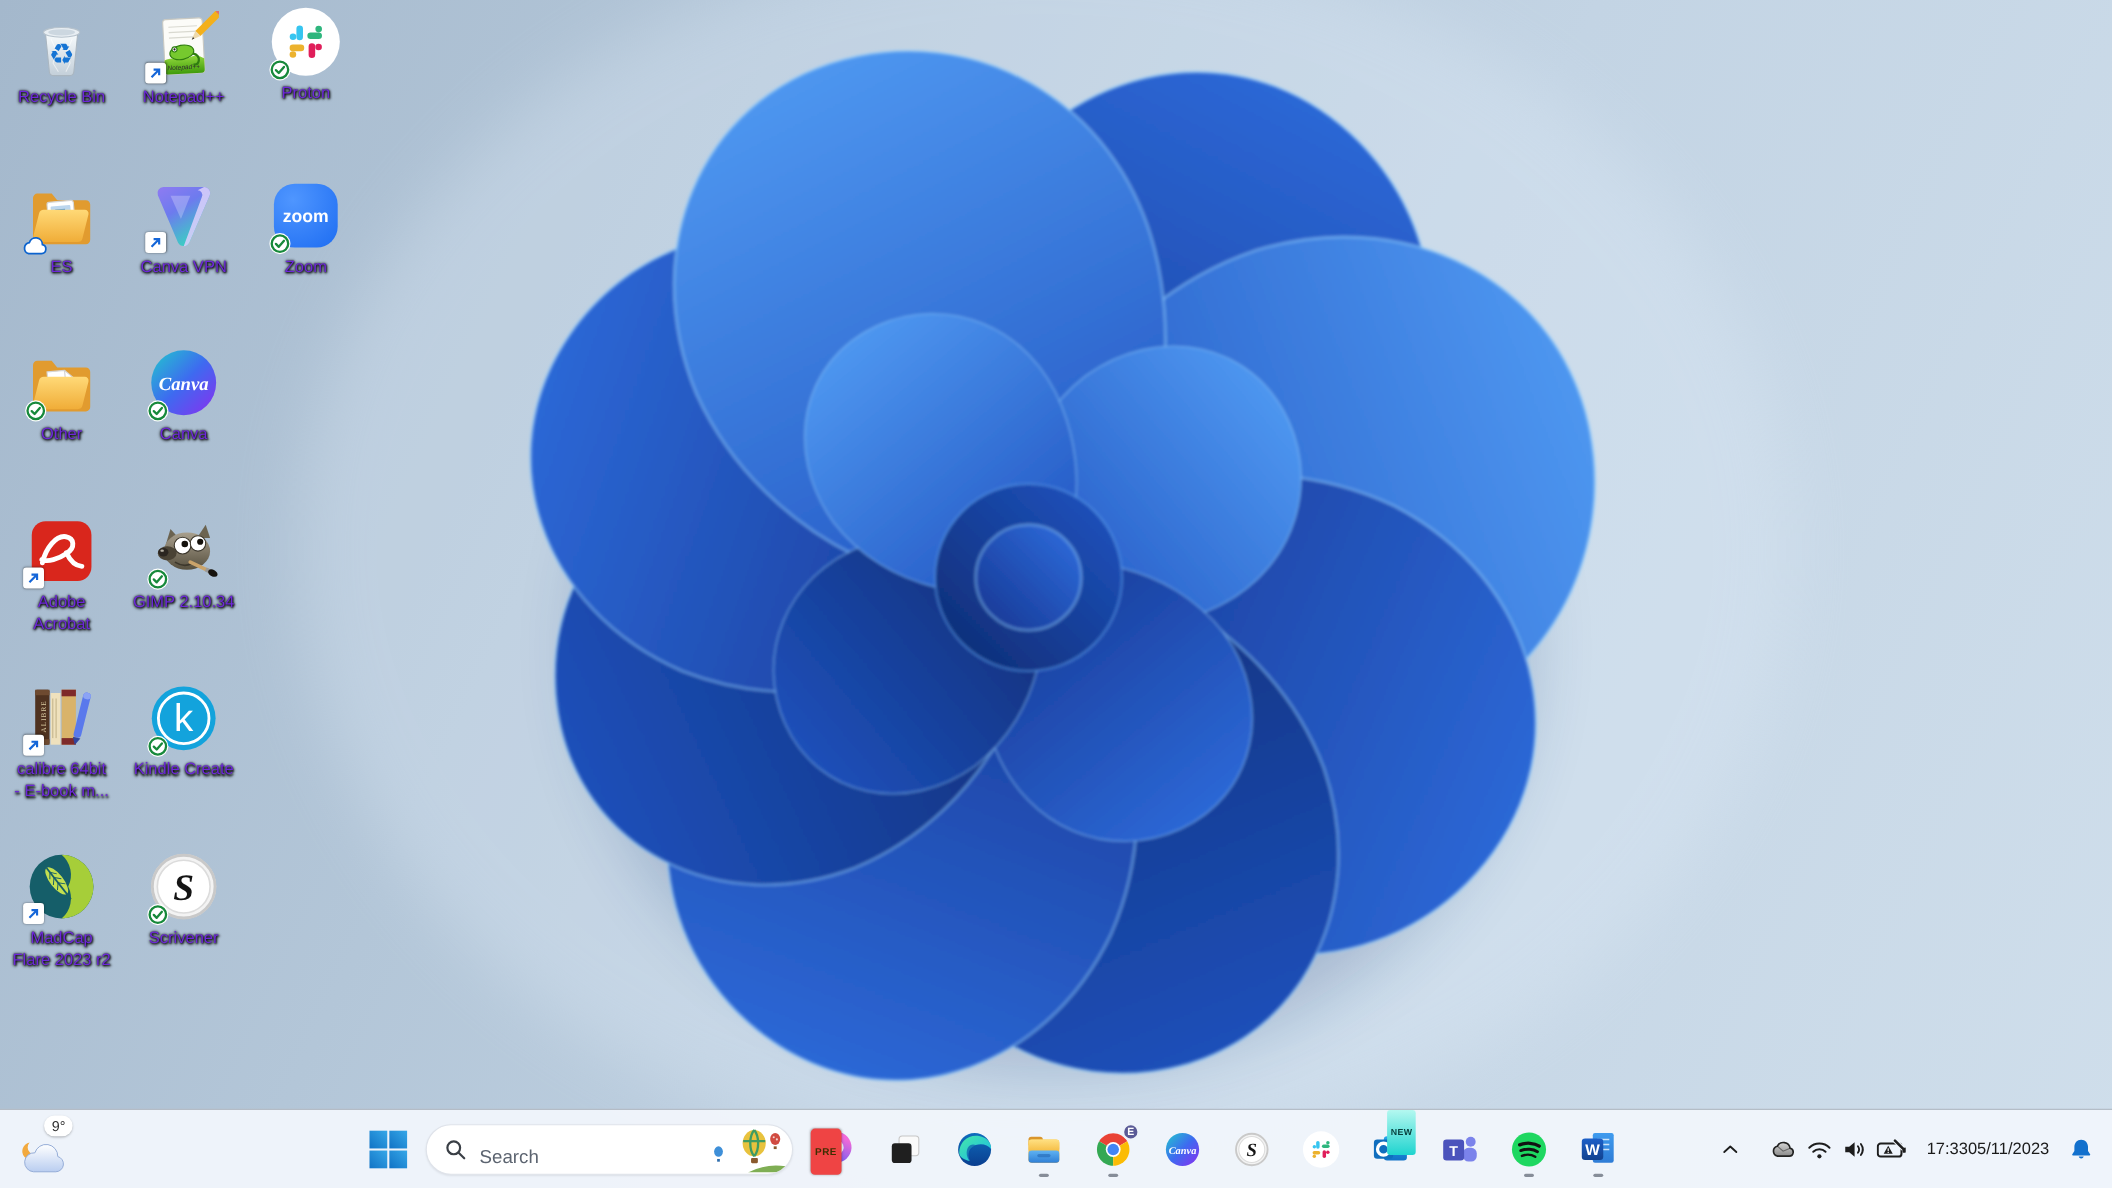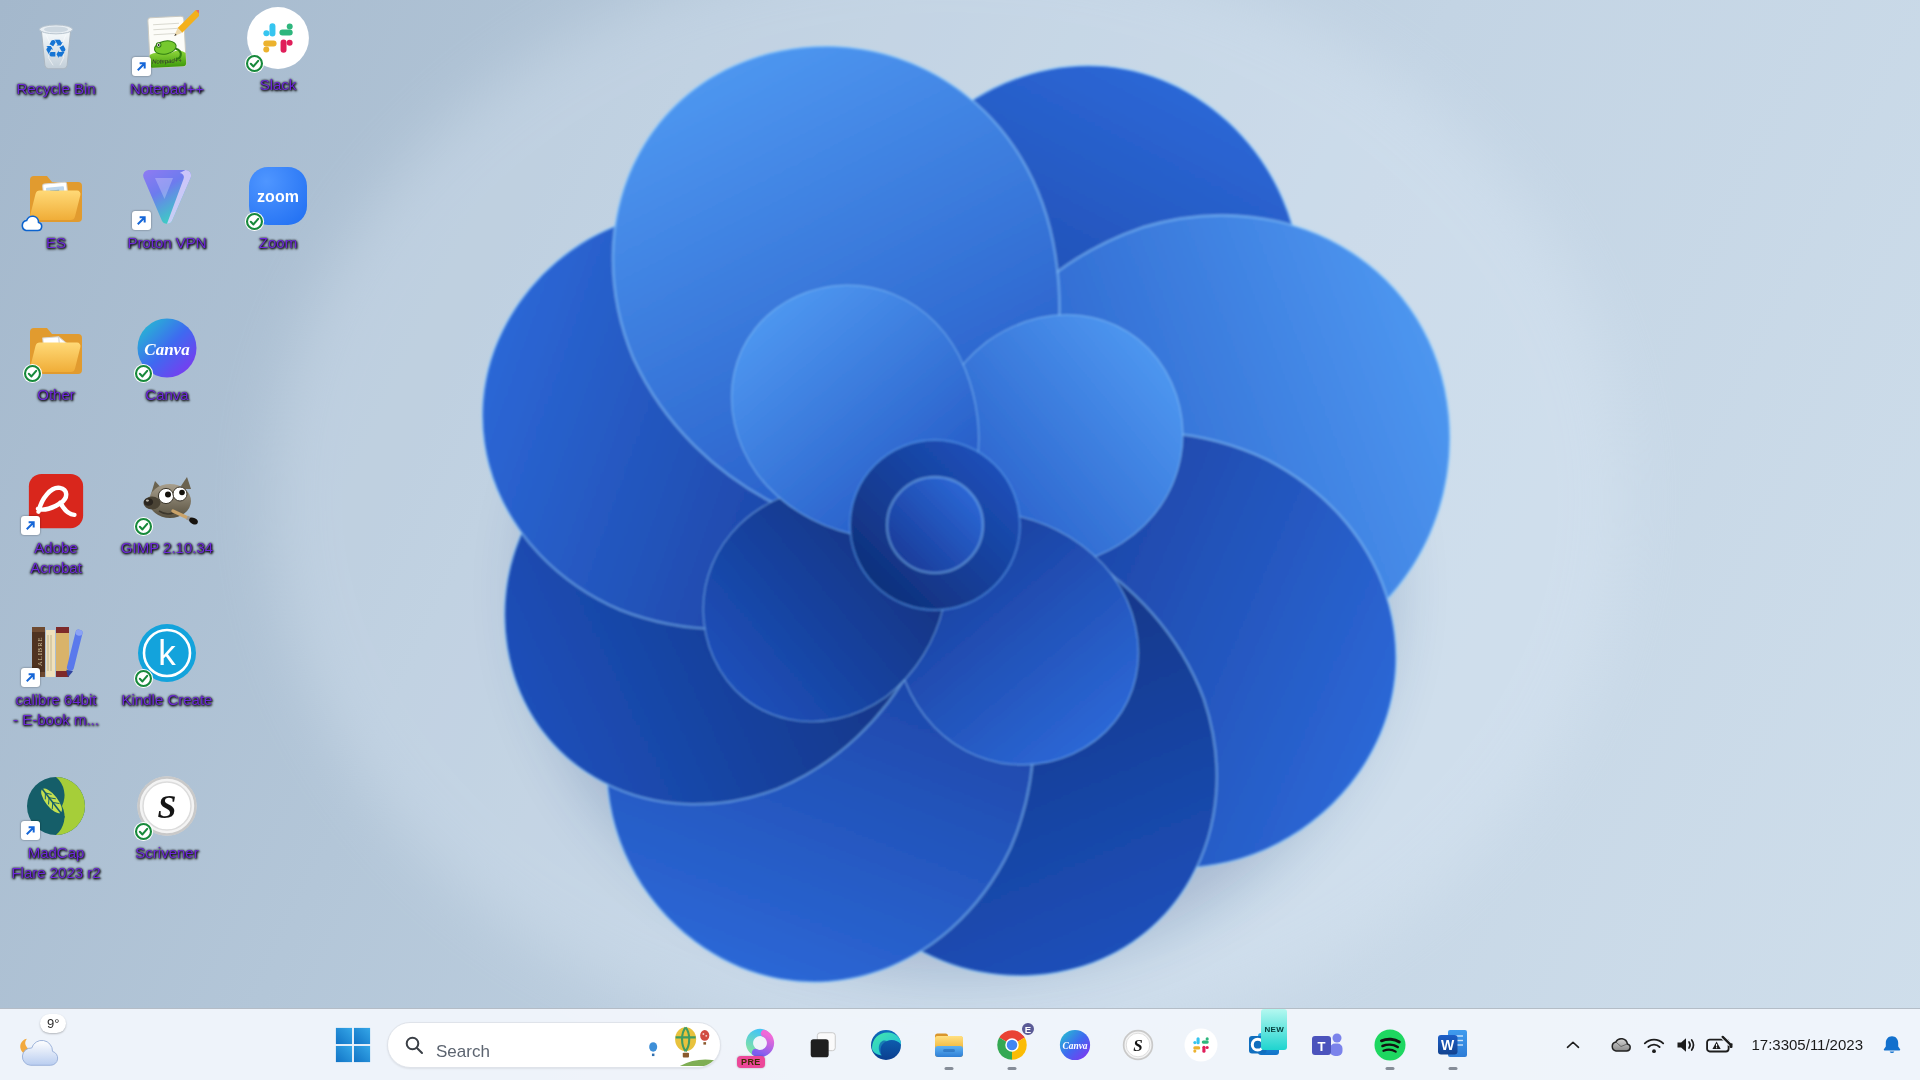--- a/index.html
+++ b/index.html
@@ -49,22 +49,22 @@
     display:flex; align-items:center; padding:0 4px 0 16px; gap:12px; cursor:text;
     box-shadow:0 1px 2px rgba(0,0,0,.08); overflow:hidden;
   }
   .search-text { flex:1; font-size:17px; color:#5c6470;margin-top:13px; }
   .profile-badge {
     position:absolute; top:5px; right:6px; width:16px; height:16px; border-radius:50%;
     background:#5a5a96; color:#fff; font-size:9.5px; font-weight:bold;
     display:flex; align-items:center; justify-content:center; border:2px solid #eef3fa;
   }
   .pre-badge {
-    position:absolute; bottom:6px; left:7px; background:#ec4899; color:#3f2e00;
-    font-size:9px; font-weight:800; letter-spacing:.4px; padding:1px 4px; border-radius:4px;
+    position:absolute; bottom:6px; left:7px; background:#ef4444; color:#3f2e00;
+    font-size:9px; font-weight:800; letter-spacing:.4px; padding:16px 4px; border-radius:4px;
     box-shadow:0 0 2px rgba(0,0,0,.3);
   }
   .new-badge {
     position:absolute; bottom:24px; right:7px; background:linear-gradient(#b4f8f0,#1fd4cf);
     color:#07403e; font-size:8px; font-weight:800; letter-spacing:.3px; padding:16px 3px; border-radius:3px;
   }
   .tray { position:absolute; right:12px; top:0; height:72px; display:flex; align-items:center; }
   .tray-btn {
     height:46px; min-width:30px; border:none; background:transparent; border-radius:6px;
     display:flex; align-items:center; justify-content:center; padding:0 4px; cursor:pointer;
@@ -271,21 +271,21 @@
         </g>
       </svg>
       <span class="badge synced">
         <svg viewBox="0 0 16 16" width="21" height="21">
             <circle cx="8" cy="8" r="7.3" fill="#fff"></circle>
             <circle cx="8" cy="8" r="5.7" fill="none" stroke="#17893b" stroke-width="1.6"></circle>
             <path d="M5.2,8.2 l2,2 l3.6,-4.2" stroke="#17893b" stroke-width="1.6" fill="none" stroke-linecap="round" stroke-linejoin="round"></path>
           </svg>
       </span>
     </div>
-    <div class="dicon-label">Slack</div>
+    <div class="dicon-label">Proton</div>
   </div>
 
   <div class="dicon" style="left:1px;top:162px">
     <div class="dicon-art">
       <svg viewBox="0 0 64 64" width="64" height="64">
         <path d="M6,16 a4,4 0 0 1 4,-4 h13 l5,6 h26 a4,4 0 0 1 4,4 v32 a4,4 0 0 1 -4,4 H10 a4,4 0 0 1 -4,-4 Z" fill="#e19b2f"></path>
         <g transform="rotate(-5 32 36)">
           <rect x="20" y="19" width="24" height="30" rx="2" fill="#fff" stroke="#d5d5d5"></rect>
           <rect x="23" y="23" width="18" height="12" rx="1" fill="#bcd6ee"></rect>
           <rect x="27" y="26" width="9" height="6.5" fill="#5b9bd5"></rect>
@@ -309,21 +309,21 @@
         <path d="M8.5,13.5 a5.5,5.5 0 0 1 5,-7.5 h37 a5.5,5.5 0 0 1 5,7.9 L37.2,56.5 a5.8,5.8 0 0 1 -10.4,-.1 Z" fill="url(#pvG)"></path>
         <path d="M50.5,6 a5.5,5.5 0 0 1 5,7.9 L37.2,56.5 a5.8,5.8 0 0 1 -5.2,3.3 L48.5,15 a4.2,4.2 0 0 0 -3.8,-6 Z" fill="#d6cdf9" opacity=".9"></path>
         <path d="M20,14 h18 L29.5,35 Z" fill="rgba(255,255,255,.25)"></path>
       </svg>
       <span class="badge shortcut">
         <svg viewBox="0 0 16 16" width="15" height="15">
             <path d="M4,12 L11,5 M6,4.6 h5.4 v5.4" stroke="#1566d8" stroke-width="2.1" fill="none"></path>
           </svg>
       </span>
     </div>
-    <div class="dicon-label">Proton VPN</div>
+    <div class="dicon-label">Canva VPN</div>
   </div>
 
   <div class="dicon" style="left:223px;top:162px">
     <div class="dicon-art">
       <svg viewBox="0 0 64 64" width="64" height="64">
         <rect x="3" y="3" width="58" height="58" rx="19" fill="url(#zmG)"></rect>
         <text x="32" y="37.5" text-anchor="middle" font-size="16" font-weight="bold" fill="#fff" font-family="Liberation Sans, sans-serif">zoom</text>
       </svg>
       <span class="badge synced">
         <svg viewBox="0 0 16 16" width="21" height="21">

